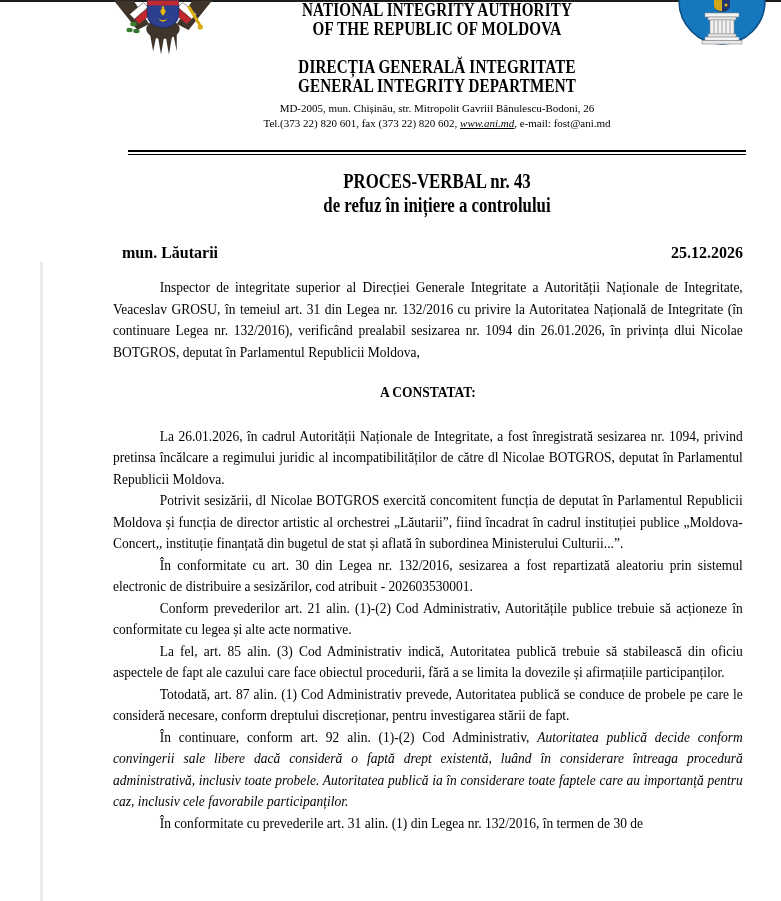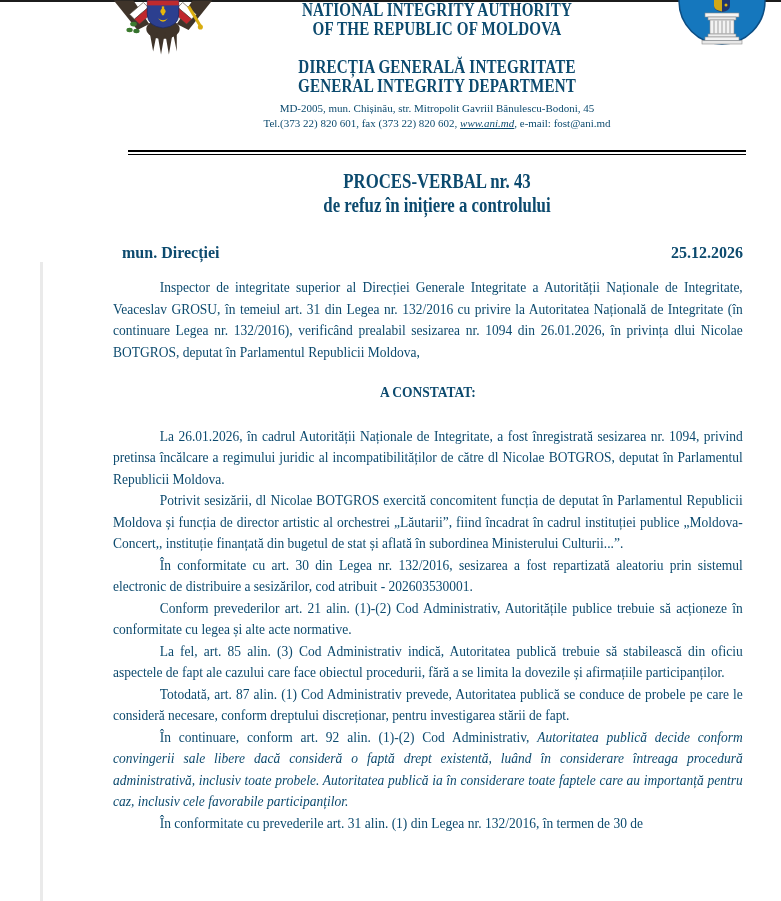--- a/index.html
+++ b/index.html
@@ -2,21 +2,21 @@
 <html><head>
 <meta charset="utf-8">
 <style>
   html,body{margin:0;padding:0;background:#ffffff;}
   .page{
     position:relative;
     width:781px;height:901px;
     background:#ffffff;
     overflow:hidden;
     font-family:"Liberation Serif","DejaVu Serif",serif;
-    color:#0c4a6e;
+    color:#000000;
   }
   .scan-edge-top{position:absolute;left:0;top:0;width:781px;height:2px;background:#1c1c1c;}
   .scan-line{position:absolute;left:40px;top:262px;width:3px;height:639px;background:#dedede;opacity:.65;}
 
   .logo-left{position:absolute;left:104px;top:0;width:118px;height:58px;}
   .logo-right{position:absolute;left:678px;top:0;width:88px;height:46px;}
 
   .org-name{
     position:absolute;left:128px;top:1px;width:618px;
     text-align:center;font-weight:bold;font-size:18px;line-height:18.5px;
@@ -114,33 +114,33 @@
     <div>NATIONAL INTEGRITY AUTHORITY</div>
     <div>OF THE REPUBLIC OF MOLDOVA</div>
   </div>
 
   <div class="dept">
     <div>DIRECȚIA GENERALĂ INTEGRITATE</div>
     <div>GENERAL INTEGRITY DEPARTMENT</div>
   </div>
 
   <div class="address">
-    <div>MD-2005, mun. Chișinău, str. Mitropolit Gavriil Bănulescu-Bodoni, 45</div>
+    <div>MD-2005, mun. Chișinău, str. Mitropolit Gavriil Bănulescu-Bodoni, 26</div>
     <div><span>Tel.(373 22) 820 601, fax (373 22) 820 602, </span><span class="link">www.ani.md</span><span>, e-mail: fost@ani.md</span></div>
   </div>
 
   <div class="rule"></div>
 
   <div class="doc-title">
     <div>PROCES-VERBAL nr. 43</div>
     <div>de refuz în inițiere a controlului</div>
   </div>
 
   <div class="meta">
-    <span>mun. Direcției</span>
+    <span>mun. Lăutarii</span>
     <span>25.12.2026</span>
   </div>
 
   <div class="body-text">
     <p>Inspector de integritate superior al Direcției Generale Integritate a Autorității Naționale de Integritate, Veaceslav GROSU, în temeiul art. 31 din Legea nr. 132/2016 cu privire la Autoritatea Națională de Integritate (în continuare Legea nr. 132/2016), verificând prealabil sesizarea nr. 1094 din 26.01.2026, în privința dlui Nicolae BOTGROS, deputat în Parlamentul Republicii Moldova,</p>
     <p class="heading">A CONSTATAT:</p>
     <p>La 26.01.2026, în cadrul Autorității Naționale de Integritate, a fost înregistrată sesizarea nr. 1094, privind pretinsa încălcare a regimului juridic al incompatibilităților de către dl Nicolae BOTGROS, deputat în Parlamentul Republicii Moldova.</p>
     <p>Potrivit sesizării, dl Nicolae BOTGROS exercită concomitent funcția de deputat în Parlamentul Republicii Moldova și funcția de director artistic al orchestrei „Lăutarii”, fiind încadrat în cadrul instituției publice „Moldova-Concert,, instituție finanțată din bugetul de stat și aflată în subordinea Ministerului Culturii...”.</p>
     <p>În conformitate cu art. 30 din Legea nr. 132/2016, sesizarea a fost repartizată aleatoriu prin sistemul electronic de distribuire a sesizărilor, cod atribuit - 202603530001.</p>
     <p>Conform prevederilor art. 21 alin. (1)-(2) Cod Administrativ, Autoritățile publice trebuie să acționeze în conformitate cu legea și alte acte normative.</p>

